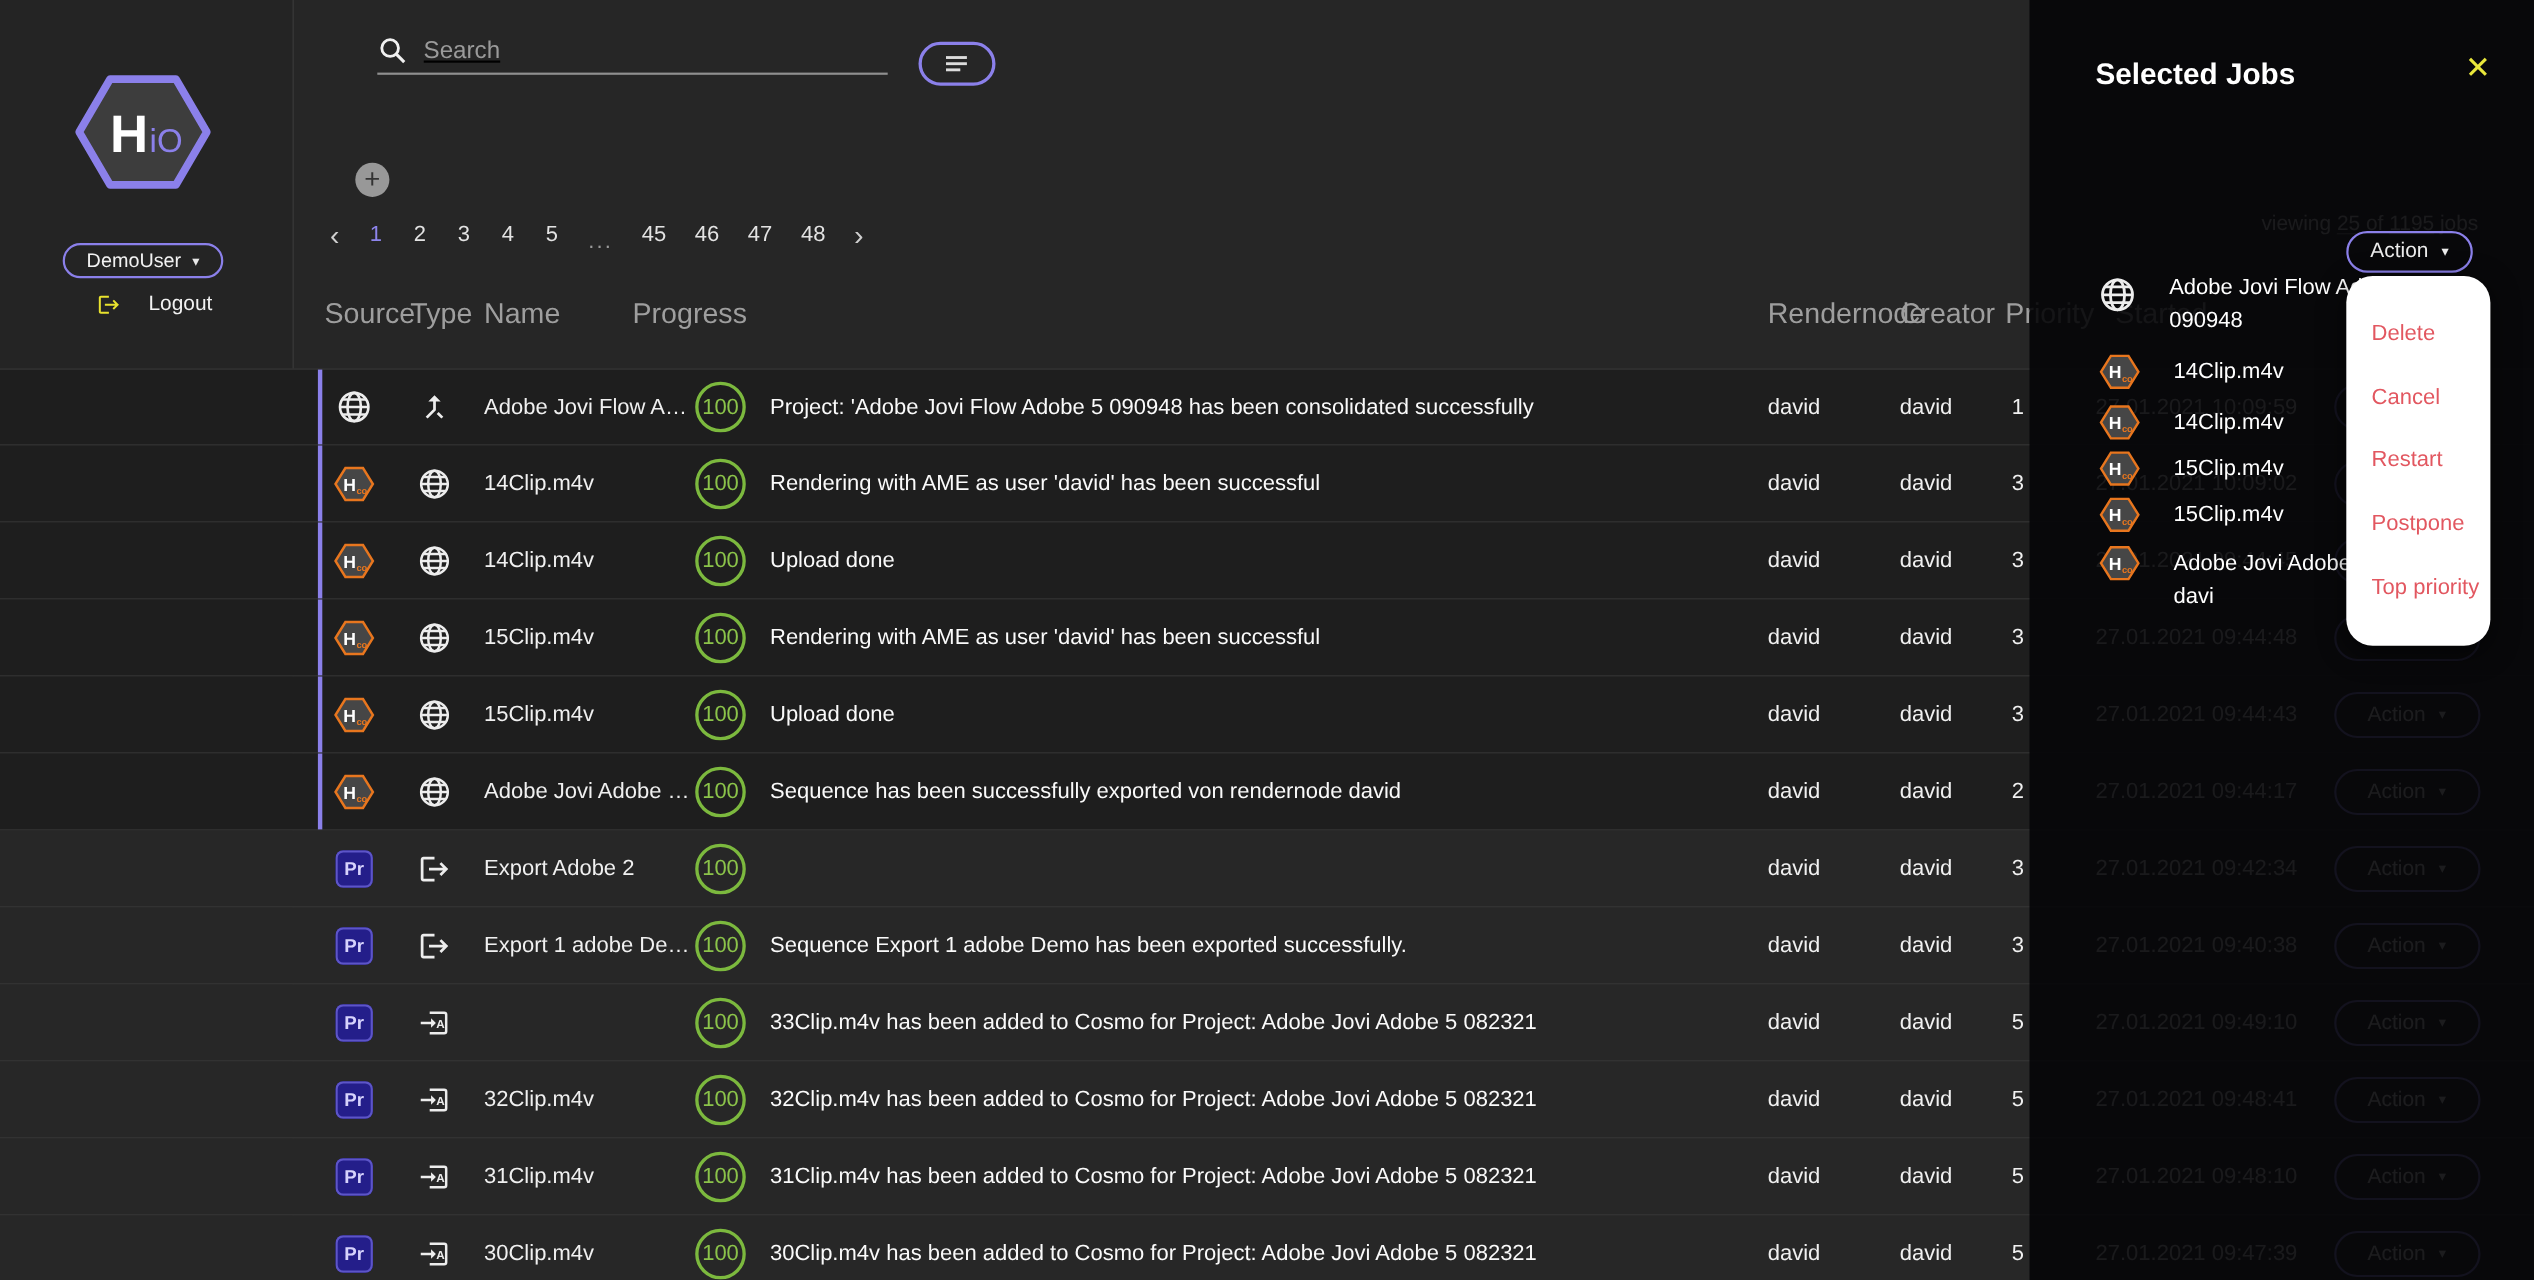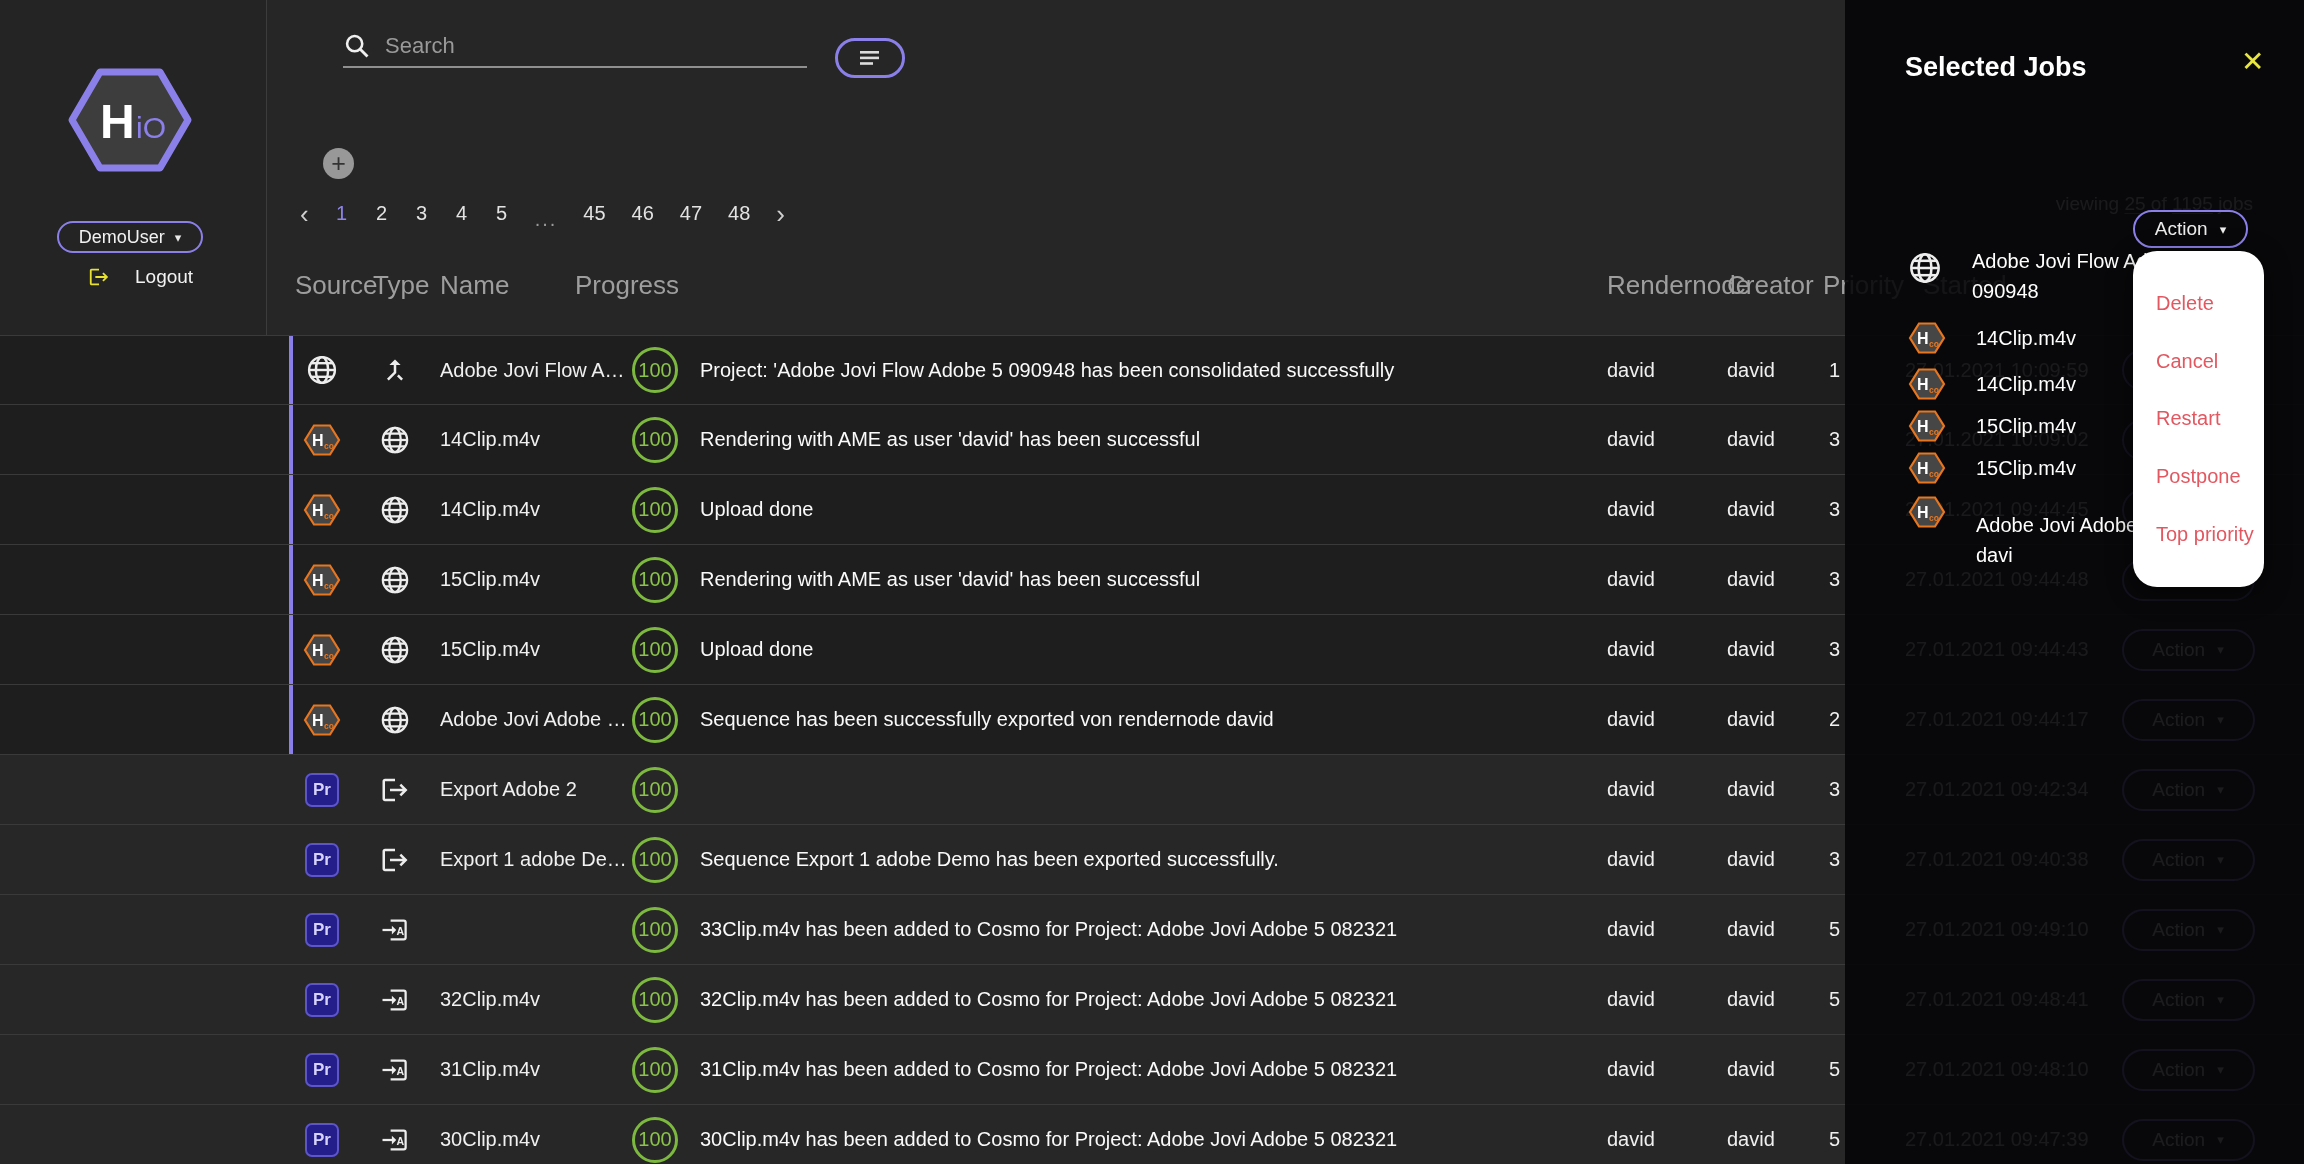--- a/index.html
+++ b/index.html
@@ -12,21 +12,21 @@
   .logo { position:absolute; left:66px; top:64px; }
   .user-pill { position:absolute; left:57px; top:221px; width:146px; height:32px; border:2px solid #8b80ea; border-radius:16px;
     background:transparent; color:#f2f2f2; font-size:18px; display:flex; align-items:center; justify-content:center; gap:10px; cursor:pointer; }
   .user-pill .caret { font-size:13px; color:#e8e8e8; }
   .logout { position:absolute; left:88px; top:266px; display:flex; align-items:center; gap:25px; color:#f2f2f2; font-size:19px; cursor:pointer; }
   .logout .ic { color:#e8e22e; }
   .nav-item { position:absolute; left:0; top:368px; width:100%; height:51px; background:#313131; border-top:1px solid #3d3d3d; border-bottom:1px solid #3d3d3d;
     color:#e8e8e8; font-size:19px; display:flex; align-items:center; padding-left:15px; cursor:pointer; }
 
   
-  .searchbox { position:absolute; left:343px; top:26px; width:464px; height:42px; border-bottom:2px solid #8f8f8f; display:flex; align-items:center; gap:14px; }
+  .searchbox { position:absolute; left:343px; top:26px; width:464px; height:42px; border-bottom:2px solid #8f8f8f; display:flex; align-items:center; gap:14px;text-decoration:underline; }
   .searchbox .ic { color:#f0f0f0; }
   .searchbox input { background:transparent; border:none; outline:none; color:#e8e8e8; font-size:22px; width:380px; font-family:inherit; }
   .searchbox input::placeholder { color:#9a9a9a; }
   .filter-btn { position:absolute; left:835px; top:38px; width:70px; height:40px; border:3px solid #8b80ea; border-radius:20px; background:transparent;
     display:flex; align-items:center; justify-content:center; cursor:pointer; }
   .plus-btn { position:absolute; left:323px; top:148px; width:31px; height:31px; border-radius:50%; background:#989898; color:#333; font-size:25px;
     display:flex; align-items:center; justify-content:center; border:none; cursor:pointer; line-height:1; }
 
   
   .pagination { position:absolute; left:300px; top:196px; display:flex; align-items:center; gap:26px; color:#e3e3e3; font-size:20px; }
@@ -551,21 +551,21 @@
     <div class="job-item" style="top:450px">
       <svg width="40" height="36">
           <use href="#i-hco"></use>
         </svg>
       <div class="jname" style="margin-top:3px">15Clip.m4v</div>
     </div>
     <div class="job-item" style="top:494px">
       <svg width="40" height="36">
           <use href="#i-hco"></use>
         </svg>
-      <div class="jname" style="margin-top:16px">Adobe Jovi Adobe
+      <div class="jname" style="margin-top:3px">Adobe Jovi Adobe
 davi</div>
     </div>
 
     <div class="menu">
       <button class="menu-item">Delete</button>
       <button class="menu-item">Cancel</button>
       <button class="menu-item">Restart</button>
       <button class="menu-item">Postpone</button>
       <button class="menu-item">Top priority</button>
     </div>

